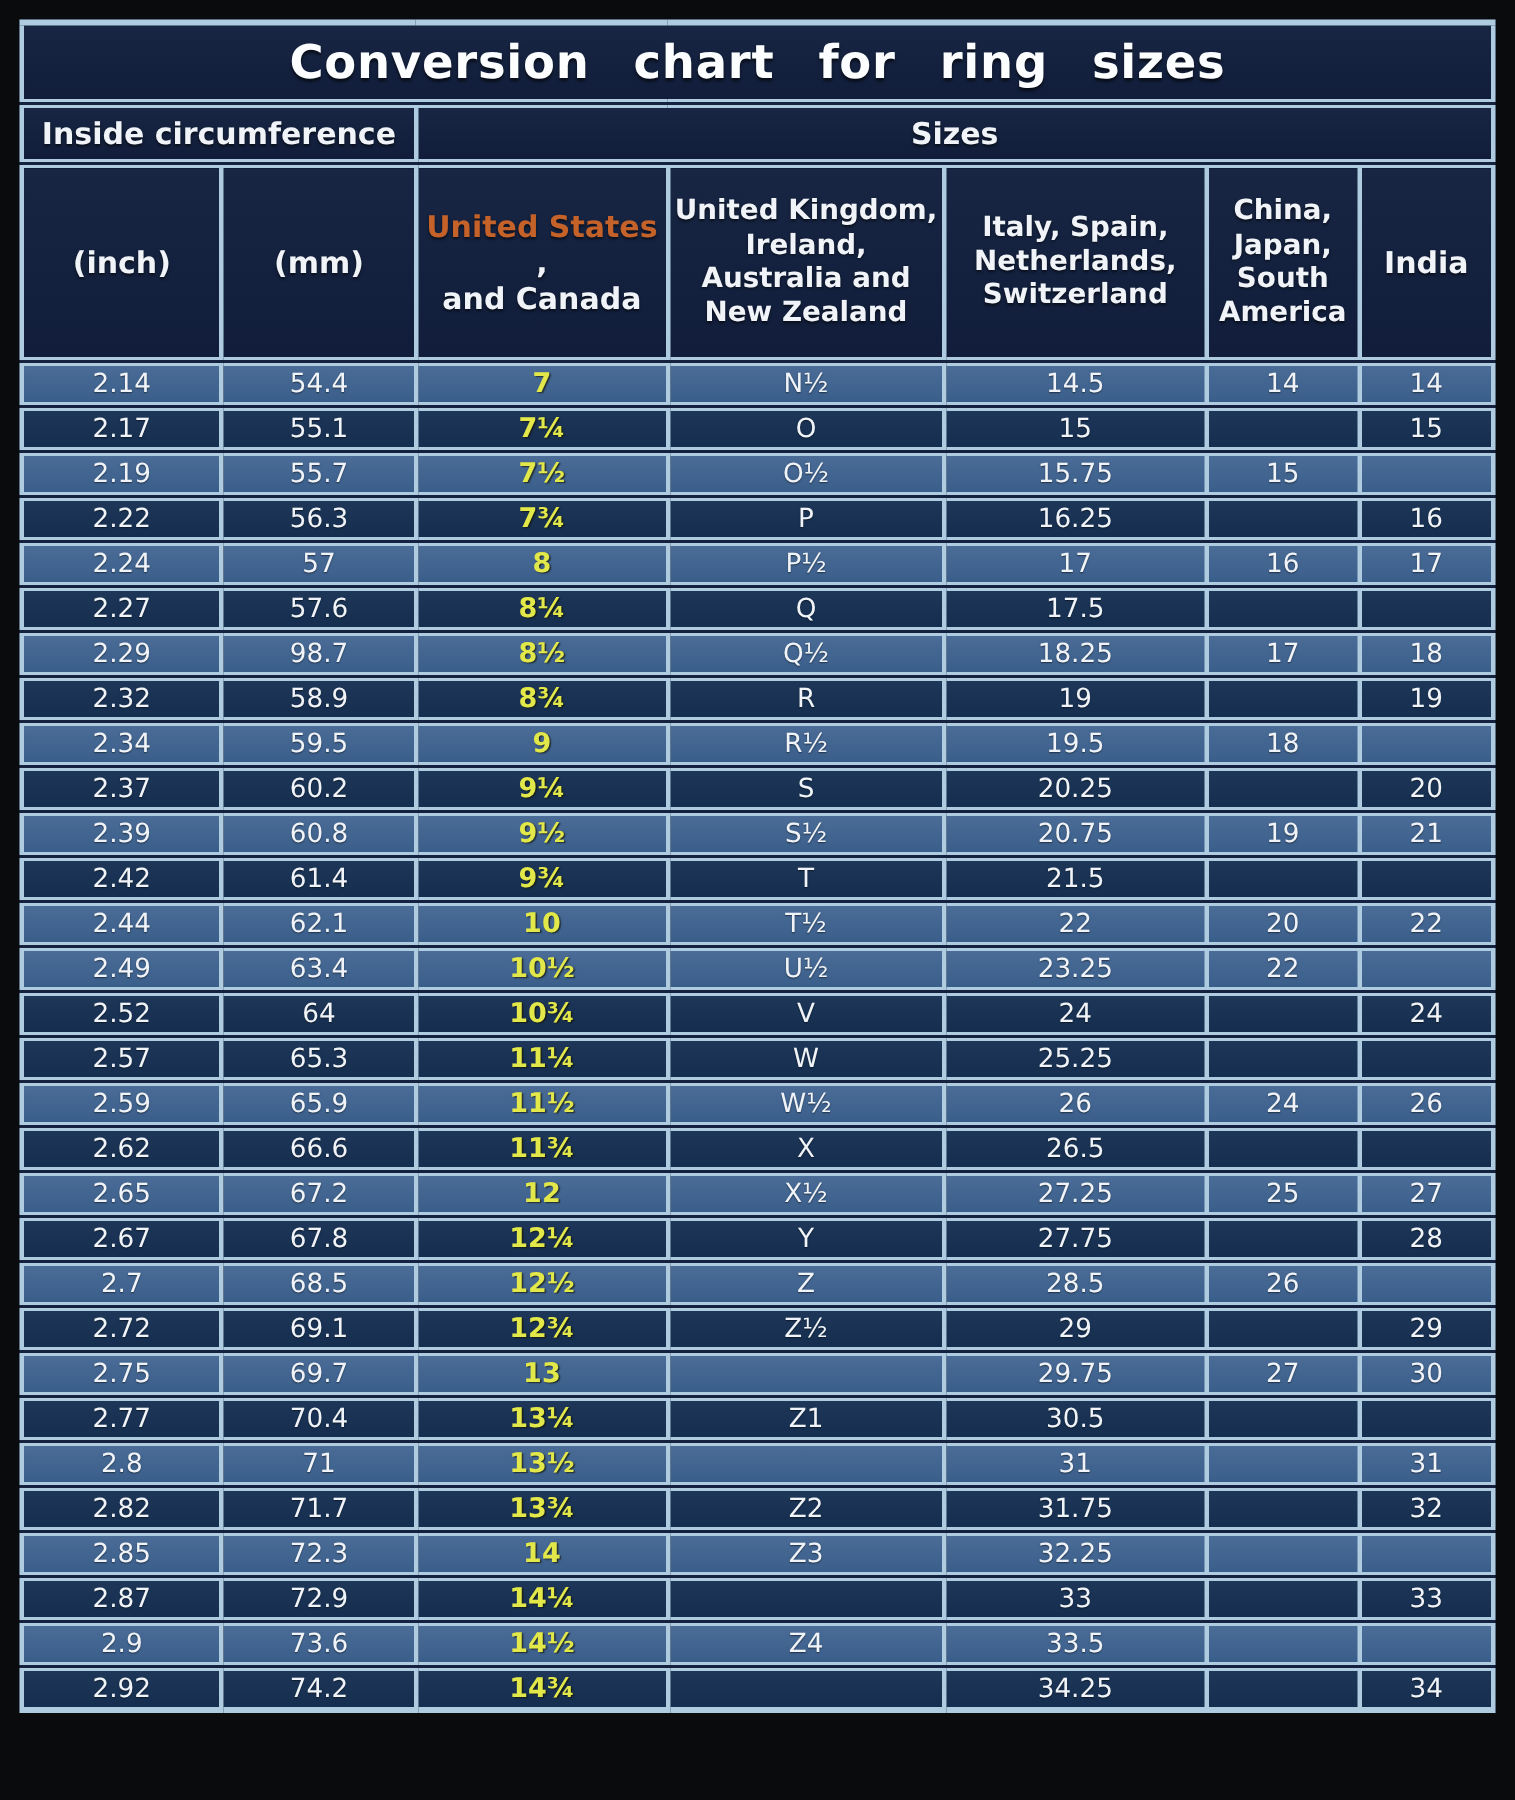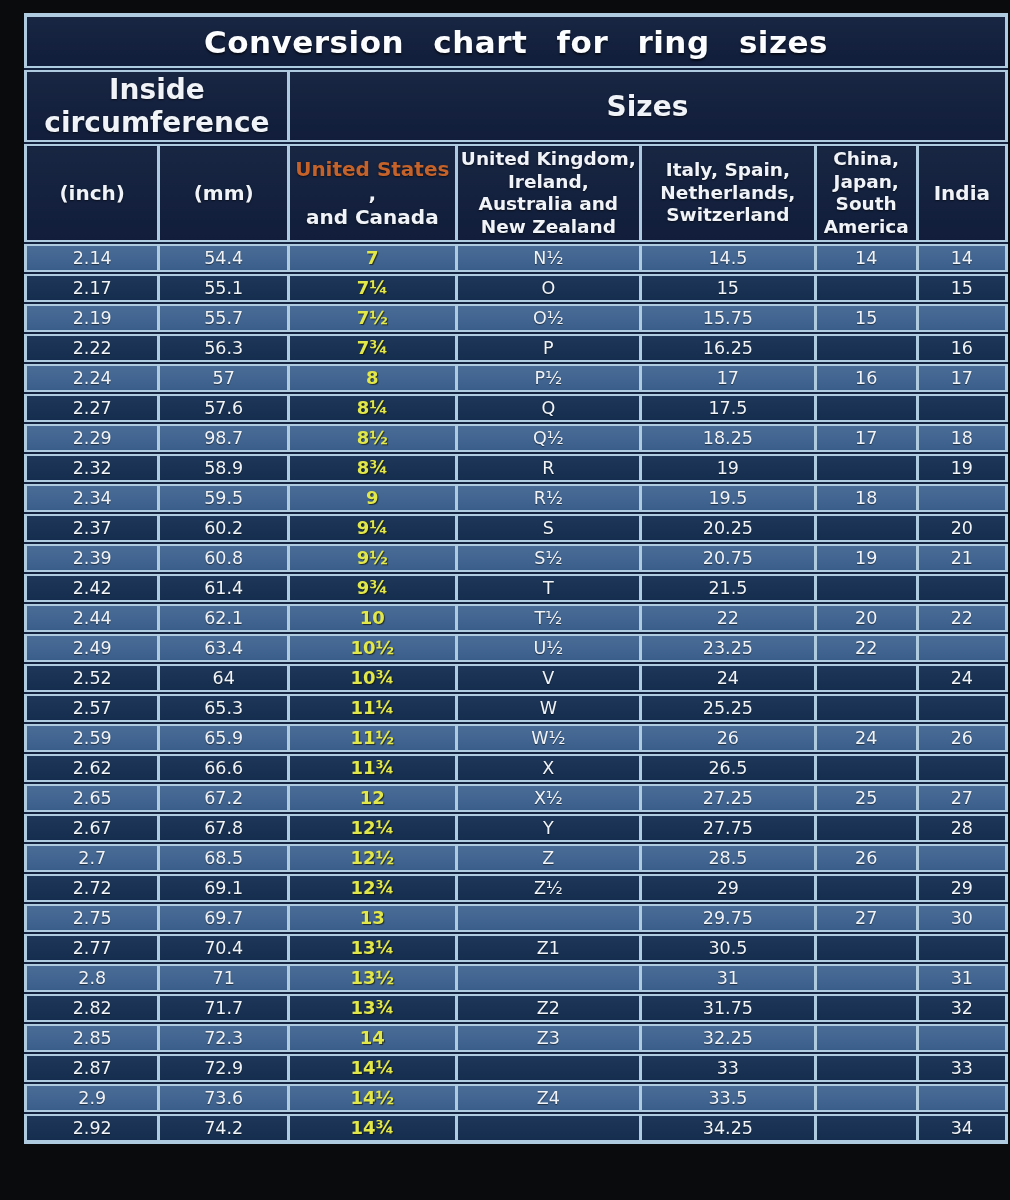--- a/index.html
+++ b/index.html
@@ -17,21 +17,21 @@
   }
   *{box-sizing:border-box;}
   html,body{margin:0;padding:0;}
   body{
     width:1010px;height:1200px;
     background:var(--canvas);
     font-family:"DejaVu Sans","Liberation Sans",sans-serif;
     overflow:hidden;
   }
   .frame{
-    position:absolute;left:24px;top:13px;width:984px;
+    position:absolute;left:13px;top:13px;width:984px;
   }
   table{
     border-collapse:collapse;width:100%;table-layout:fixed;
     background:#15223f;
   }
   th,td{
     border-left:3px solid var(--border);
     border-right:3px solid var(--border);
     border-top:6px double var(--border);
     border-bottom:6px double var(--border);
@@ -43,28 +43,28 @@
   tbody tr:last-child td{border-bottom:4px solid var(--border);margin-top:46px;}
   .title{
     height:54px;
     background:linear-gradient(180deg,var(--header-bg1),var(--header-bg2));
     font-size:31px;font-weight:bold;letter-spacing:.5px;word-spacing:18px;
     color:#fbfdfe;text-shadow:0 2px 2px rgba(0,0,0,.6);
   }
   .group-row th{
     height:40px;
     background:linear-gradient(180deg,var(--header-bg1),var(--header-bg2));
-    font-size:28px;font-weight:bold;text-shadow:0 1px 2px rgba(0,0,0,.6);
+    font-size:20px;font-weight:bold;text-shadow:0 1px 2px rgba(0,0,0,.6);
   }
   .col-row th{
     height:90px;
     background:linear-gradient(180deg,var(--header-bg1),var(--header-bg2));
     font-size:20px;font-weight:bold;line-height:1.22;
     text-shadow:0 1px 2px rgba(0,0,0,.6);
-    padding:2px 3px;
+    padding:18px 3px;
   }
   .col-row th.multi{font-size:18.5px;white-space:pre-line;}
   .us-highlight{color:var(--orange);}
   tbody td{
     height:24px;font-size:17.5px;line-height:24px;
     padding:0 3px;
     text-shadow:0 1px 1px rgba(0,0,0,.5);
   }
   tbody tr.light td{background:linear-gradient(180deg,var(--row-light1),var(--row-light2));}
   tbody tr.dark td{background:linear-gradient(180deg,var(--row-dark1),var(--row-dark2));}

